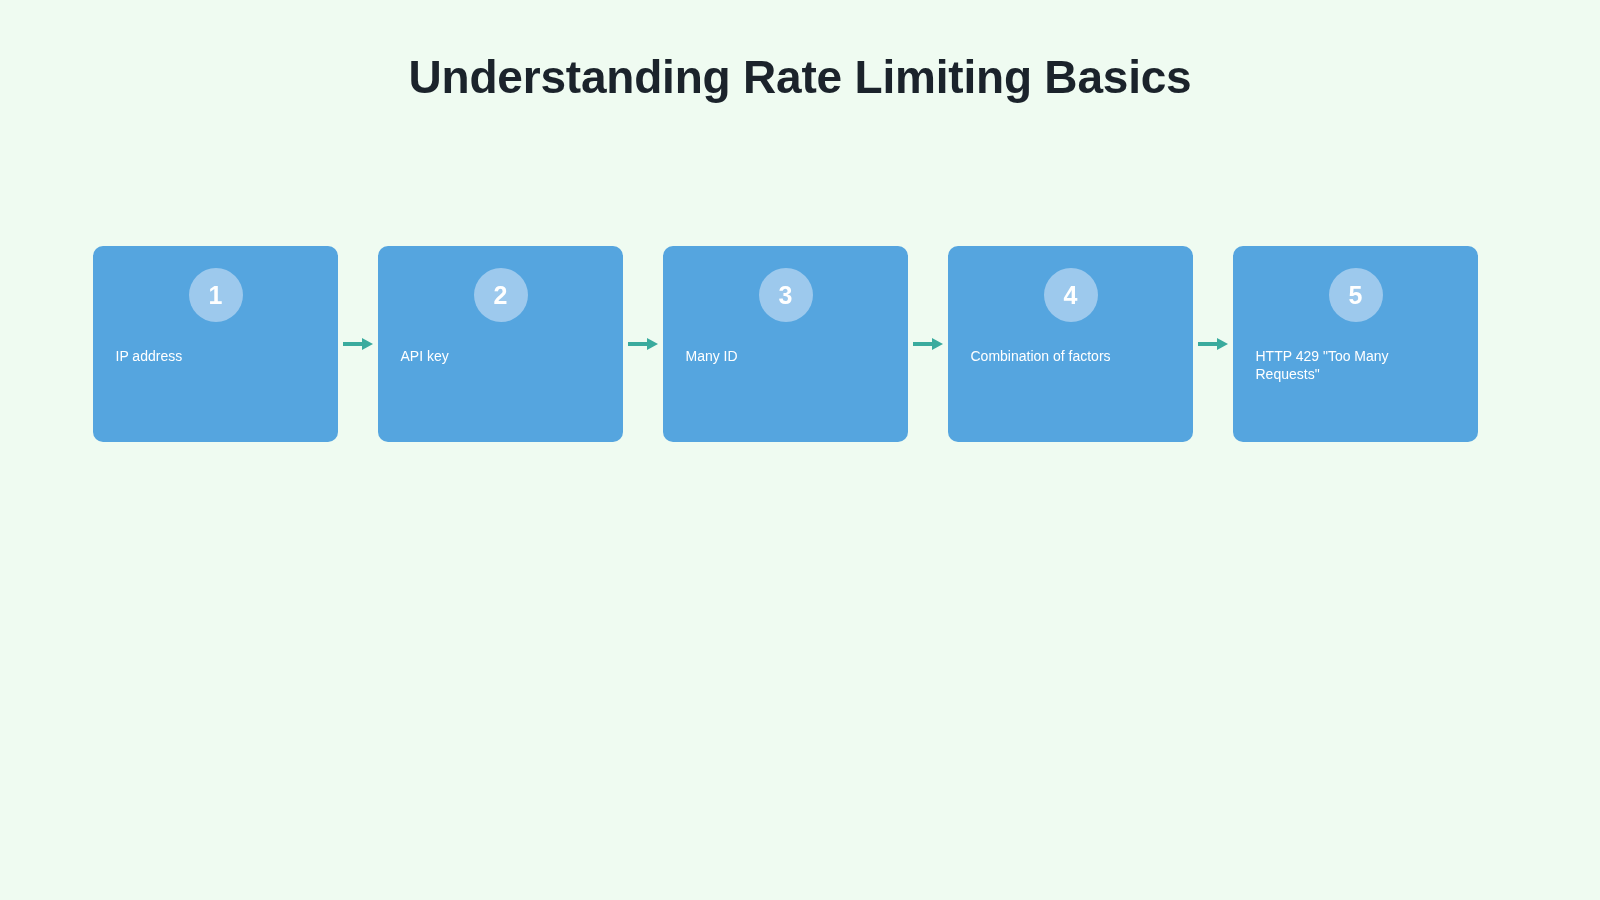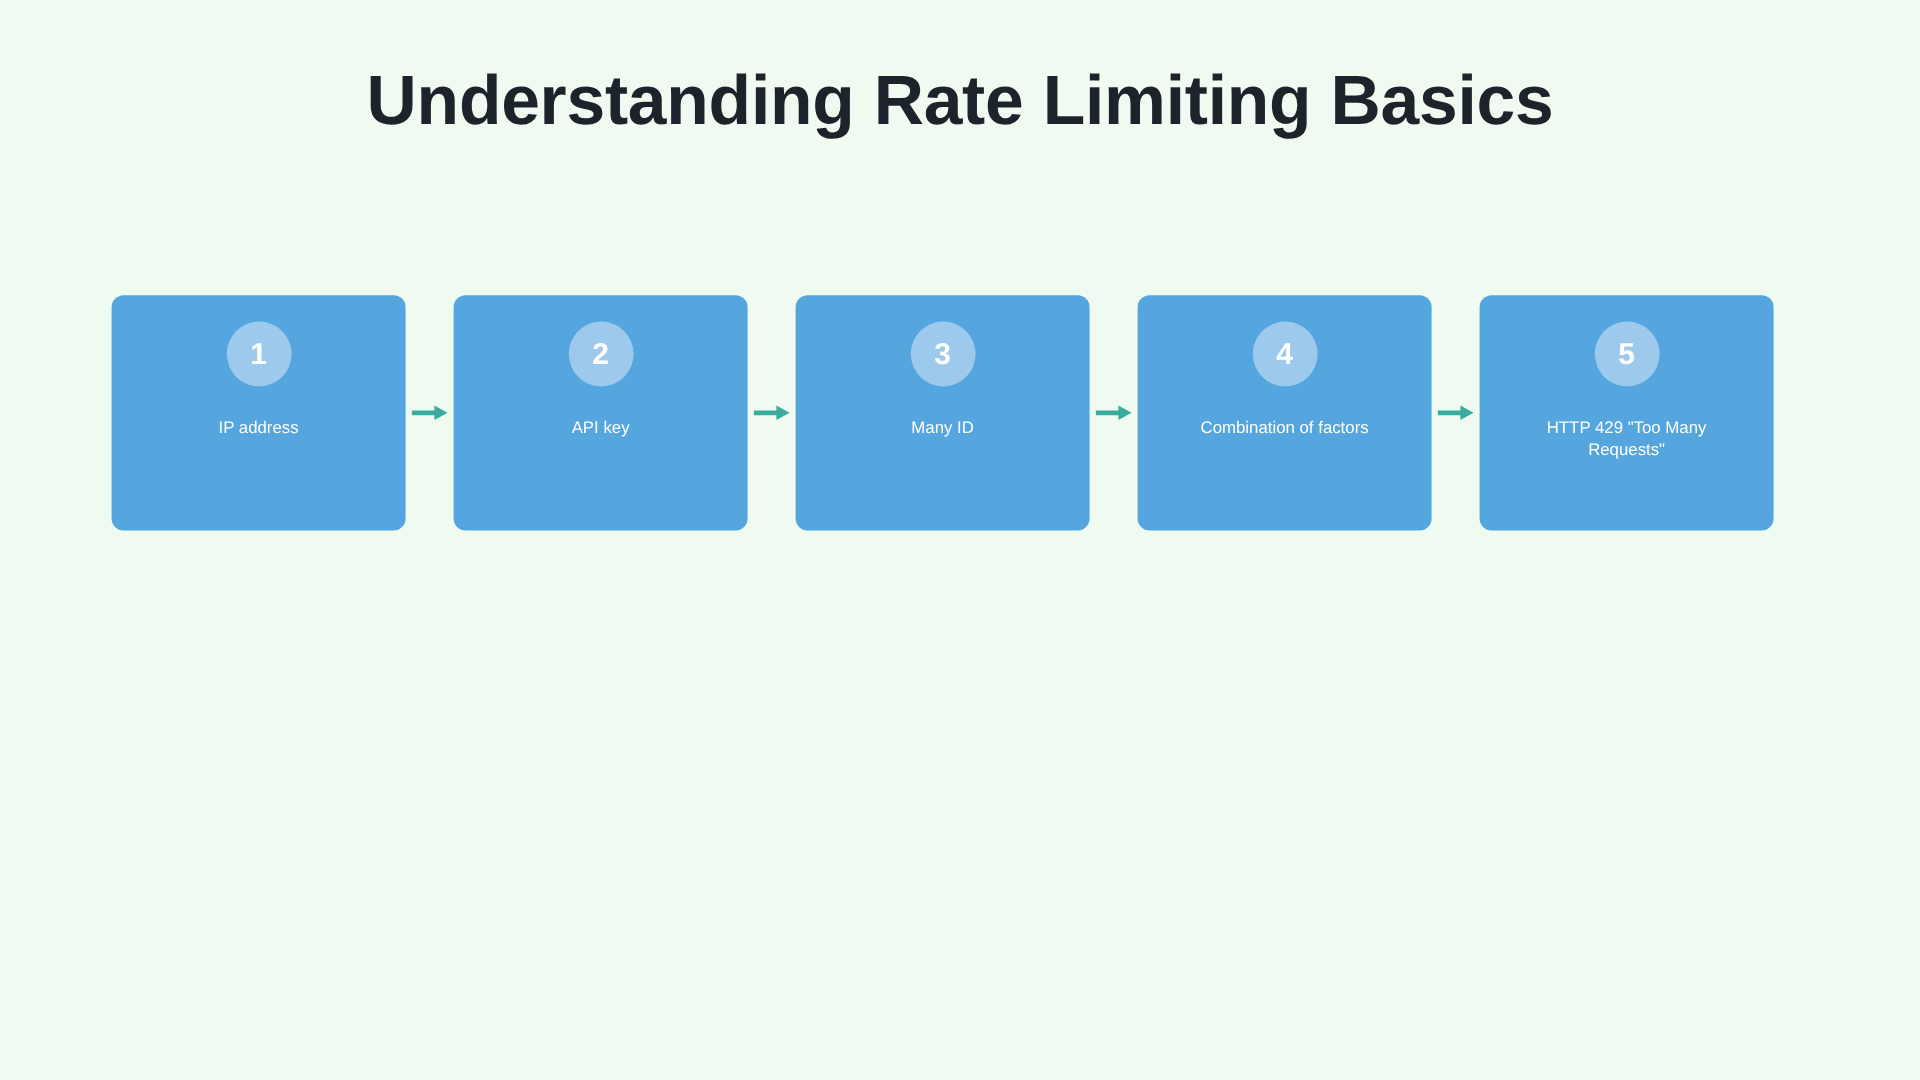--- a/index.html
+++ b/index.html
@@ -19,21 +19,21 @@
     width: 1600px;
     height: 900px;
   }
 
   .diagram-title {
     position: absolute;
     top: 52px;
     left: 0;
     width: 1600px;
     text-align: center;
-    font-size: 58px;
+    font-size: 46px;
     font-weight: bold;
     color: #1b232b;
     letter-spacing: -0.2px;
     line-height: 1.1;
   }
 
   .flow-row {
     position: absolute;
     top: 246px;
     left: 93px;
@@ -67,21 +67,20 @@
     justify-content: center;
     color: #ffffff;
     font-size: 25px;
     font-weight: bold;
     line-height: 1;
   }
 
   .step-label {
     margin-top: 25px;
     width: 200px;
-    text-align: center;
     color: #ffffff;
     font-size: 14px;
     font-weight: normal;
     line-height: 18px;
   }
 
   .connector {
     flex: 0 0 auto;
     width: 40px;
     height: 196px;

